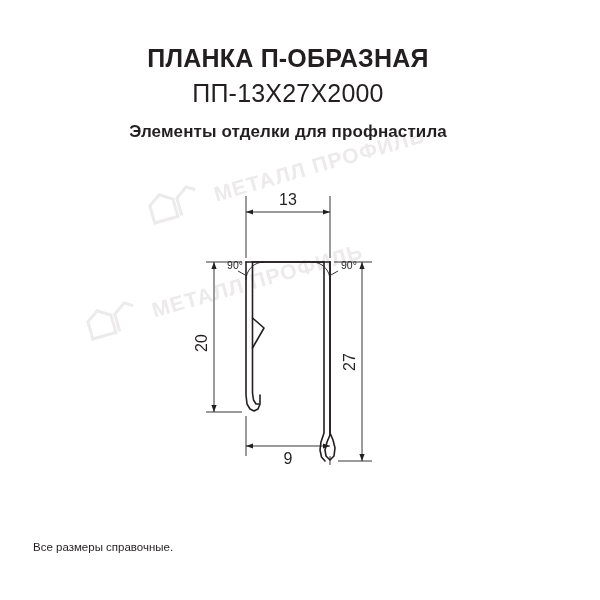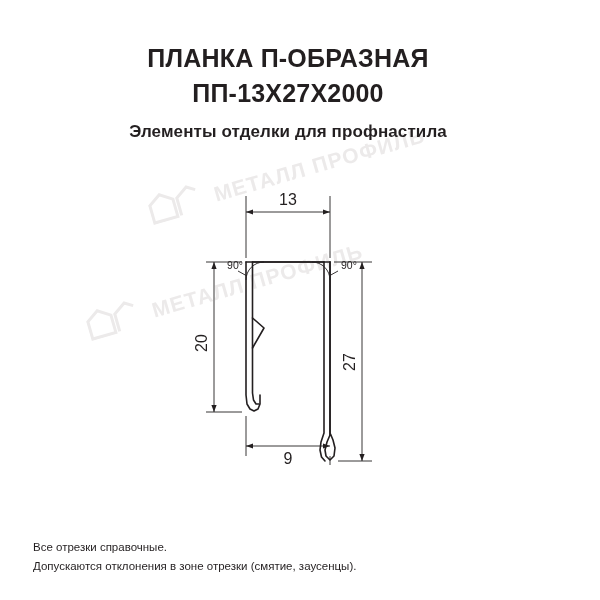--- a/index.html
+++ b/index.html
@@ -29,21 +29,21 @@
   }
   .title-1 {
     font-size: 25px;
     font-weight: bold;
     letter-spacing: 0.2px;
     line-height: 1.28;
     white-space: nowrap;
   }
   .title-2 {
     font-size: 25px;
-    font-weight: bold;
+    font-weight: normal;
     letter-spacing: 0.2px;
     line-height: 1.28;
     margin-top: 3px;
     white-space: nowrap;
   }
   .subtitle {
     font-size: 17px;
     font-weight: bold;
     margin-top: 13px;
     letter-spacing: 0.1px;
@@ -211,17 +211,16 @@
       <g stroke="#231f20" stroke-width="0.9" fill="none">
         <path d="M312 112 A 18 18 0 0 1 330 130"></path>
         <line x1="329" y1="126" x2="338" y2="121"></line>
       </g>
       <text x="341" y="119" text-anchor="start" font-family="Liberation Sans, sans-serif" font-size="10.5" fill="#231f20">90°</text>
 
     </svg>
   </div>
 
   <div class="footnotes">
-    <div>Все отрезки справочные.</div>
-    <div>Допускаются отклонения в зоне отрезки (смятие, заусенцы).</div>
+    <div>Все размеры справочные.</div>
   </div>
 
 </div>
 
 </body></html>

